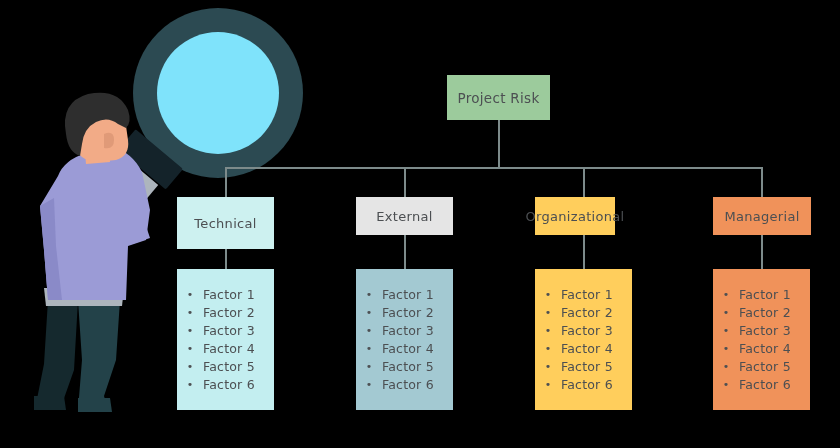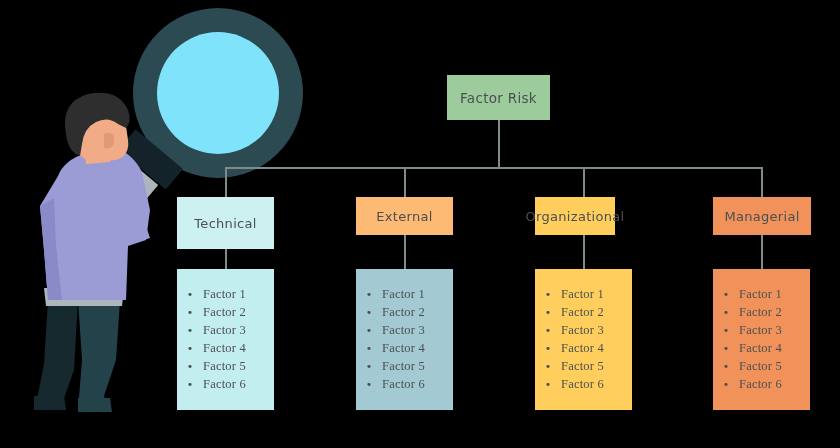--- a/index.html
+++ b/index.html
@@ -53,21 +53,21 @@
     letter-spacing: .2px;
     height: 20px;
   }
   .bullet {
     width: 26px;
     text-align: center;
     font-size: 11px;
     line-height: 1;
     color: #4c4f52;
   }
-  .factor-label { white-space: nowrap; font-family: Liberation Serif, serif; }
+  .factor-label { white-space: nowrap; }
 
   
   #illustration {
     position: absolute;
     left: 0;
     top: 0;
     width: 330px;
     height: 448px;
   }
 </style>
@@ -124,27 +124,27 @@
   <div class="line line-v" style="left:404px; top:167px; height:30px;"></div>
   <div class="line line-v" style="left:583px; top:167px; height:30px;"></div>
   <div class="line line-v" style="left:761px; top:167px; height:30px;"></div>
 
   <div class="line line-v" style="left:225px; top:235px; height:34px;"></div>
   <div class="line line-v" style="left:404px; top:235px; height:34px;"></div>
   <div class="line line-v" style="left:583px; top:235px; height:34px;"></div>
   <div class="line line-v" style="left:761px; top:235px; height:34px;"></div>
 
   <div class="node root-node" style="left:447px; top:75px; width:103px; height:45px; background:#9ccb9c;">
-    <span>Factor Risk</span>
+    <span>Project Risk</span>
   </div>
 
   <div class="node" style="left:177px; top:197px; width:97px; height:52px; background:#cdf1f0;">
     <span>Technical</span>
   </div>
-  <div class="node" style="left:356px; top:197px; width:97px; height:38px; background:#fdba74;">
+  <div class="node" style="left:356px; top:197px; width:97px; height:38px; background:#e5e5e5;">
     <span>External</span>
   </div>
   <div class="node" style="left:535px; top:197px; width:80px; height:38px; background:#ffce5c;">
     <span>Organizational</span>
   </div>
   <div class="node" style="left:713px; top:197px; width:98px; height:38px; background:#f0925a;">
     <span>Managerial</span>
   </div>
 
   <div class="factor-box" style="left:177px; top:269px; width:97px; height:141px; background:#c3eef0;">

